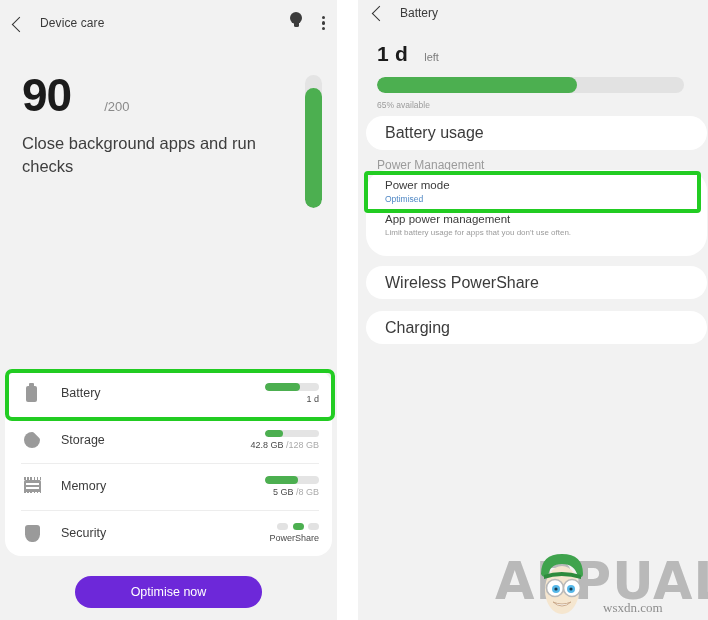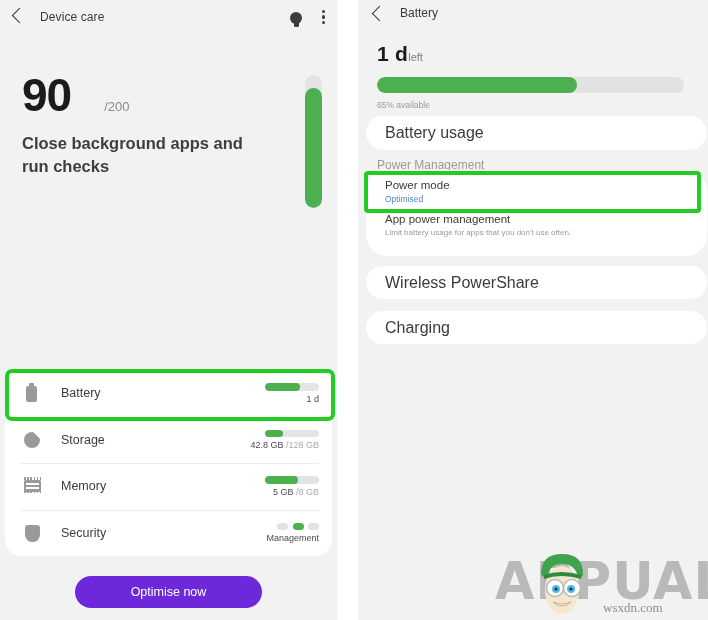--- a/index.html
+++ b/index.html
@@ -26,21 +26,21 @@
     background: #f2f2f2;
     position: relative;
     flex: 0 0 337px;
   }
 
   .gap { flex: 0 0 21px; background: #ffffff; height: 620px; }
 
   .topbar {
     height: 30px;
     display: flex;
-    align-items: flex-start;
+    align-items: flex-end;
     padding: 10px 11px 0 14px;
   }
   .topbar-title {
     font-size: 12px;
     color: #3a3a3a;
     margin-left: 15px;
     letter-spacing: .1px;
   }
   .topbar-spacer { flex: 1; }
 
@@ -86,21 +86,21 @@
     font-size: 13px;
     color: #8a8a8a;
     margin-left: 7px;
   }
   .score-msg {
     margin-top: 14px;
     font-size: 16.5px;
     color: #3e3e3e;
     line-height: 1.42;
     width: 250px;
-    font-weight: bold;
+    font-weight: normal;
   }
 
   .vbar {
     position: absolute;
     top: 45px;
     left: 305px;
     width: 17px;
     height: 133px;
     border-radius: 9px;
     background: #e4e4e4;
@@ -272,21 +272,21 @@
   .r-time-row { display: flex; align-items: baseline; }
   .r-time {
     font-size: 21px;
     font-weight: bold;
     color: #1b1b1b;
     letter-spacing: .3px;
   }
   .r-left-word {
     font-size: 11px;
     color: #7d7d7d;
-    margin-left: 0;
+    margin-left: 16px;
   }
   .r-bar {
     margin-top: 11px;
     height: 16px;
     width: 307px;
     border-radius: 9px;
     background: #e2e2e2;
     overflow: hidden;
     position: relative;
   }
@@ -453,21 +453,21 @@
         <span class="row-icon">
           <span class="ic-shield"></span>
         </span>
         <span class="row-label">Security</span>
         <span class="row-right">
           <span class="dots">
             <span></span>
             <span class="on"></span>
             <span></span>
           </span>
-          <span class="row-val">Management</span>
+          <span class="row-val">PowerShare</span>
         </span>
       </div>
 
     </div>
 
     <div class="highlight-left" style="border-color: rgb(34, 204, 34);"></div>
 
     <button class="optimise-btn" style="background: #6d28d9;">Optimise now</button>
   </div>
 

